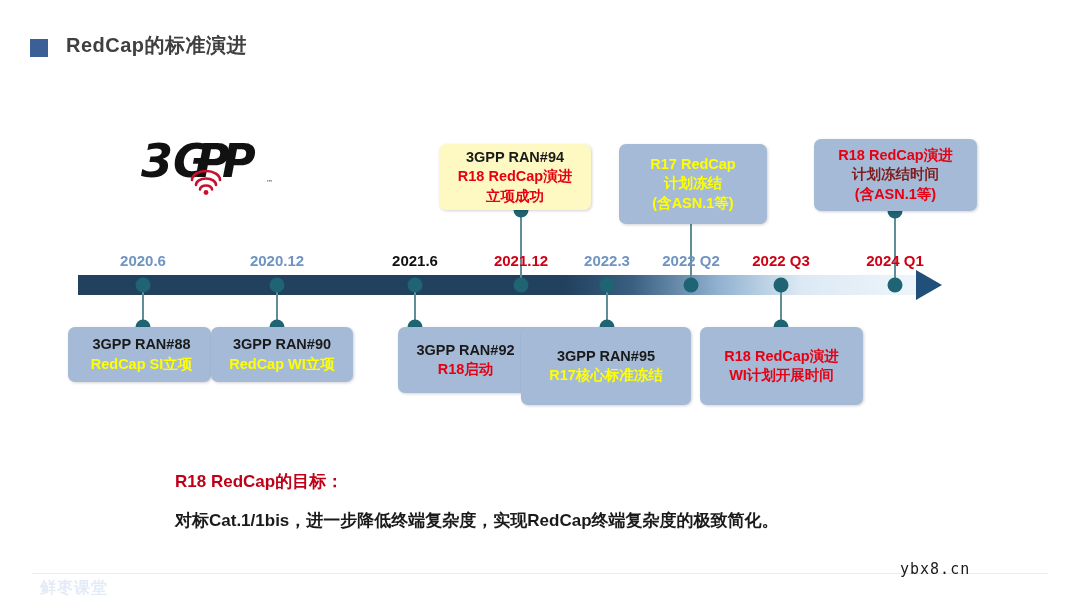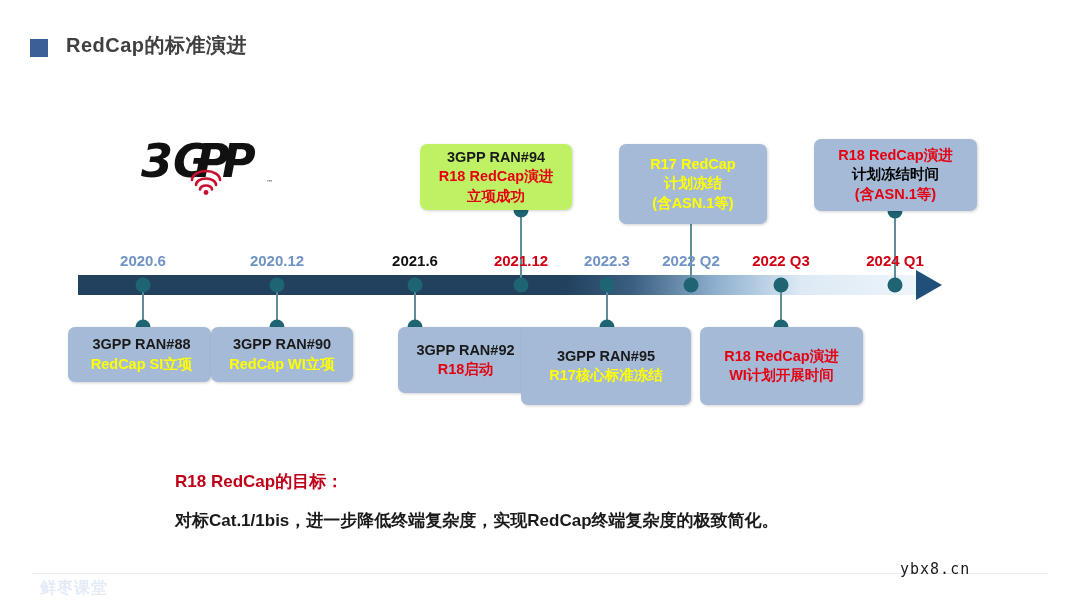--- a/index.html
+++ b/index.html
@@ -255,21 +255,21 @@
     <div class="tl-connector" style="left: 415px; top: 285px; height: 42px;"></div>
     <div class="tl-endcap" style="left: 415px; background: rgb(31, 100, 114); top: 327px;"></div>
     <div class="tl-box" style="left: 358px; top: 327px; width: 135px; height: 66px; background: rgb(164, 186, 214); margin-left: 40px;">
       <div class="ln" style="color: rgb(26, 26, 26);">3GPP RAN#92</div>
       <div class="ln" style="color: rgb(230, 0, 18);">R18启动</div>
     </div>
     <div class="tl-date" style="left: 521px; top: 252px; color: rgb(208, 0, 19);">2021.12</div>
     <div class="tl-marker" style="left: 521px; top: 285px; background: rgb(31, 100, 114);"></div>
     <div class="tl-connector" style="left: 521px; top: 210px; height: 75px;"></div>
     <div class="tl-endcap" style="left: 521px; background: rgb(31, 100, 114); top: 210px;"></div>
-    <div class="tl-box" style="left: 420px; top: 144px; width: 152px; height: 66px; background: #bef264; text-align: right;">
+    <div class="tl-box" style="left: 439px; top: 144px; width: 152px; height: 66px; background: #fef9c3; text-align: right;">
       <div class="ln" style="color: rgb(26, 26, 26);">3GPP RAN#94</div>
       <div class="ln" style="color: rgb(230, 0, 18);">R18 RedCap演进</div>
       <div class="ln" style="color: rgb(230, 0, 18);">立项成功</div>
     </div>
     <div class="tl-date" style="left: 607px; top: 252px; color: rgb(111, 148, 196); text-align: right;">2022.3</div>
     <div class="tl-marker" style="left: 607px; top: 285px; background: rgb(31, 100, 114);"></div>
     <div class="tl-connector" style="left: 607px; top: 285px; height: 42px;"></div>
     <div class="tl-endcap" style="left: 607px; background: rgb(31, 100, 114); top: 327px;"></div>
     <div class="tl-box" style="left: 521px; top: 327px; width: 170px; height: 78px; background: rgb(164, 186, 214);">
       <div class="ln" style="color: rgb(26, 26, 26);">3GPP RAN#95</div>
@@ -291,21 +291,21 @@
     <div class="tl-box" style="left: 700px; top: 327px; width: 163px; height: 78px; background: rgb(164, 186, 214);">
       <div class="ln" style="color: rgb(230, 0, 18);">R18 RedCap演进</div>
       <div class="ln" style="color: rgb(230, 0, 18);">WI计划开展时间</div>
     </div>
     <div class="tl-date" style="left: 895px; top: 252px; color: rgb(208, 0, 19);">2024 Q1</div>
     <div class="tl-marker" style="left: 895px; top: 285px; background: rgb(31, 100, 114);"></div>
     <div class="tl-connector" style="left: 895px; top: 211px; height: 74px;"></div>
     <div class="tl-endcap" style="left: 895px; background: rgb(31, 100, 114); top: 211px;"></div>
     <div class="tl-box" style="left: 814px; top: 139px; width: 163px; height: 72px; background: rgb(164, 186, 214);">
       <div class="ln" style="color: rgb(230, 0, 18);">R18 RedCap演进</div>
-      <div class="ln" style="color: #000000;">计划冻结时间</div>
+      <div class="ln" style="color: #7f1d1d;">计划冻结时间</div>
       <div class="ln" style="color: rgb(230, 0, 18);">(含ASN.1等)</div>
     </div>
   </div>
 
 <div id="summary">
   <div id="summary-heading">R18 RedCap的目标：</div>
   <div id="summary-body">对标Cat.1/1bis，进一步降低终端复杂度，实现RedCap终端复杂度的极致简化。</div>
 </div>
 
 <div id="footer-rule"></div>

